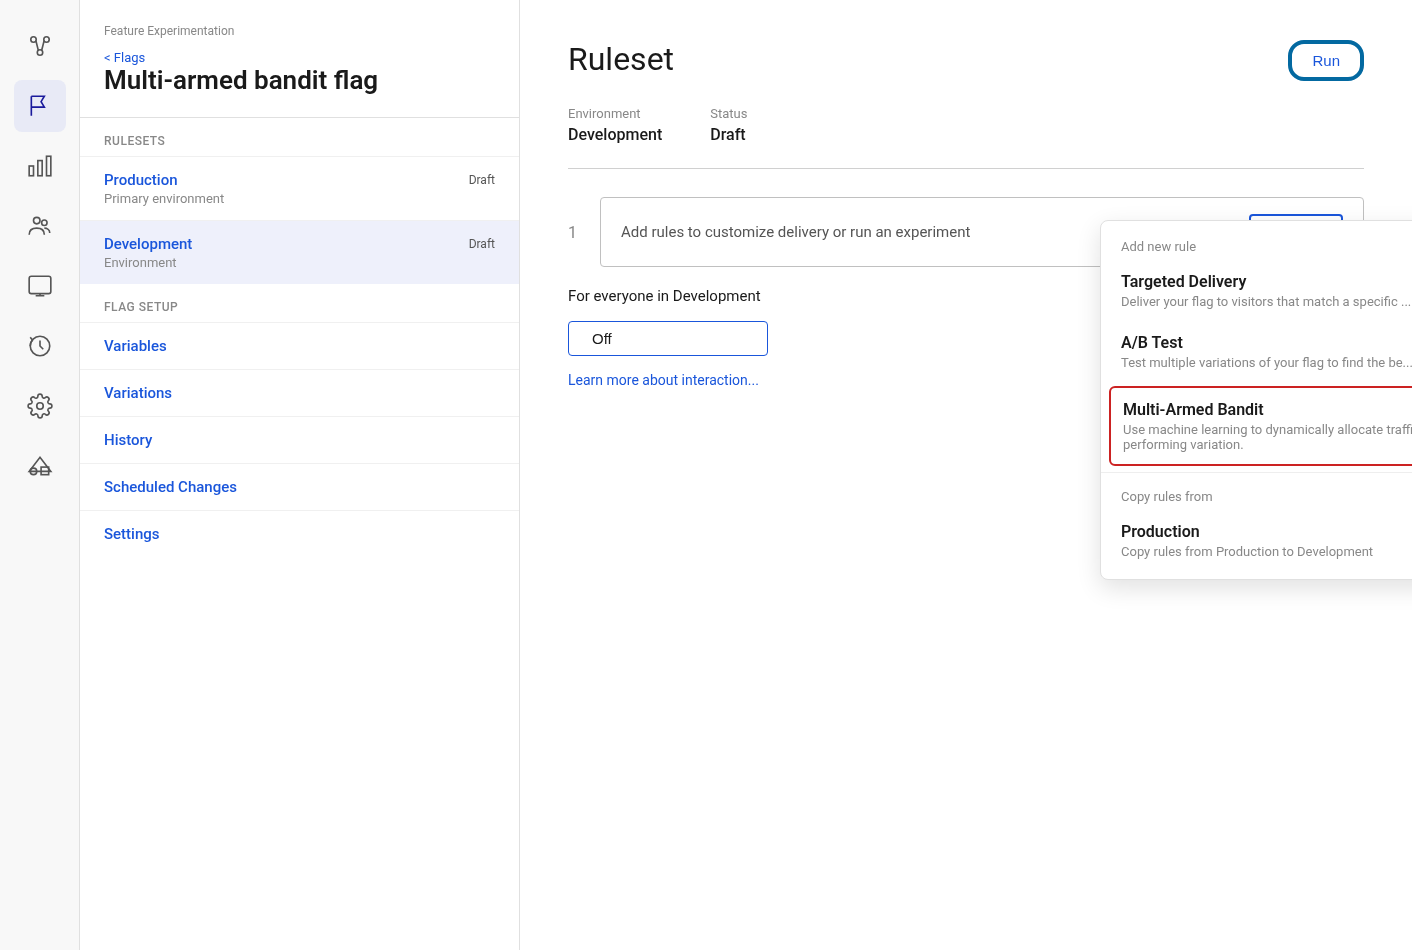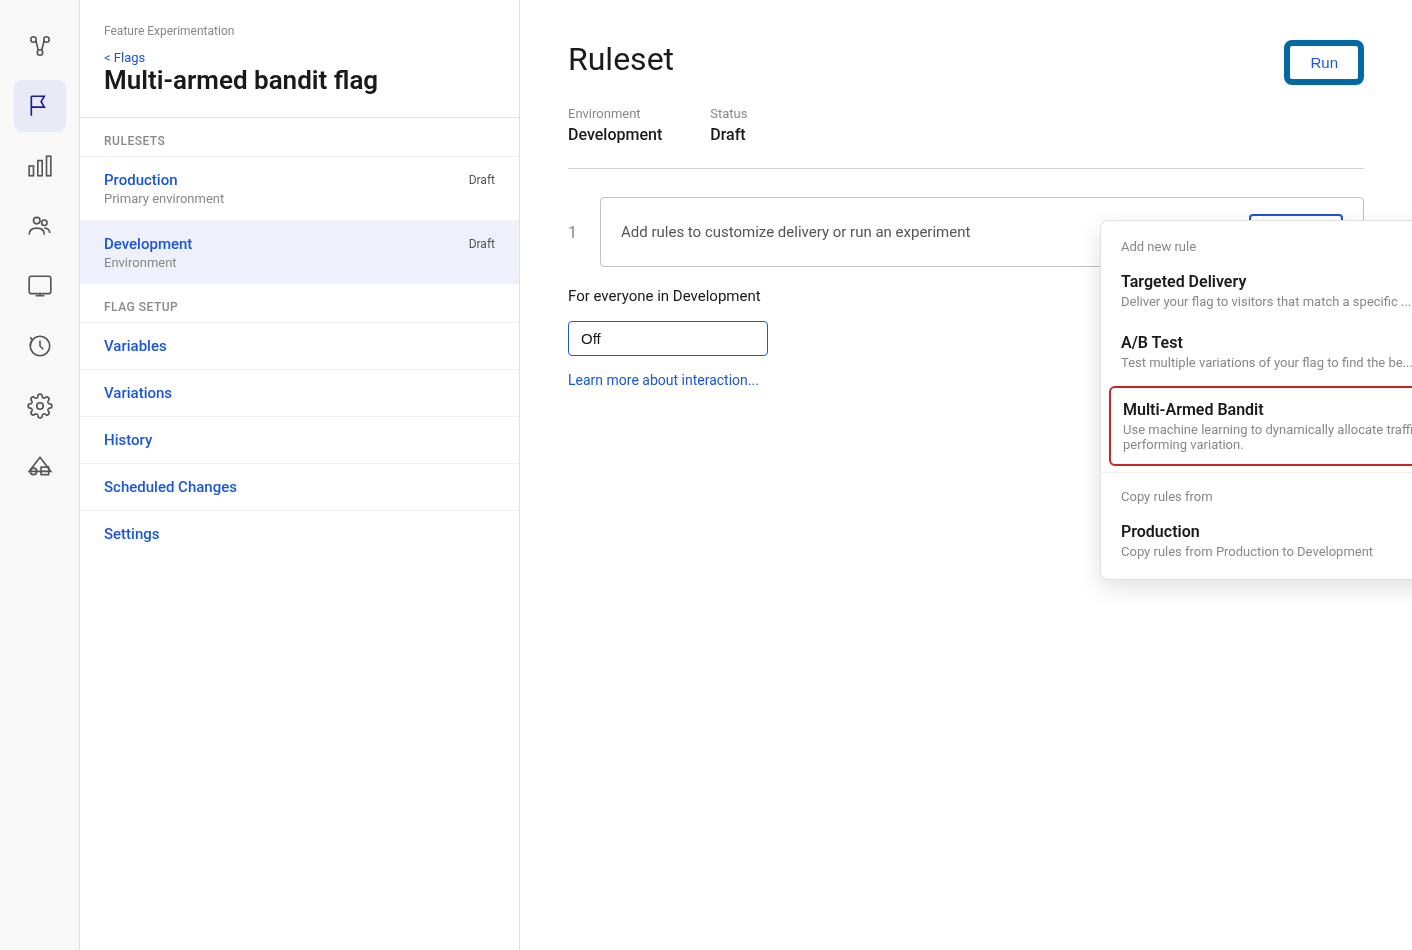--- a/index.html
+++ b/index.html
@@ -139,26 +139,26 @@
     }
     .meta-item { display: flex; flex-direction: column; gap: 4px; }
     .meta-label { font-size: 13px; color: #888; }
     .meta-value { font-size: 16px; font-weight: 500; color: #1a1a1a; }
 
     .run-button {
       position: absolute;
       top: 40px;
       right: 48px;
       padding: 8px 20px;
-      border: 6px solid #0369a1;
+      border: 4px solid #0369a1;
       background: #fff;
       color: #1a56db;
       font-size: 15px;
       font-weight: 500;
-      border-radius: 8px;
+      border-radius: 16px;
       cursor: pointer;
     }
 
     .divider { border: none; border-top: 1px solid #d0d0d0; margin-bottom: 28px; }
 
     .rule-row {
       display: flex;
       align-items: center;
       gap: 16px;
       margin-bottom: 20px;
@@ -194,21 +194,21 @@
     }
 
     .for-everyone {
       font-size: 15px;
       color: #1a1a1a;
       margin-bottom: 16px;
     }
     .off-input {
       border: 1px solid #1a56db;
       border-radius: 4px;
-      padding: 8px 12px;
+      padding: 8px 23px;
       font-size: 15px;
       color: #1a1a1a;
       width: 200px;
       margin-bottom: 16px;
     }
     .learn-more-link {
       font-size: 14px;
       color: #1a56db;
       cursor: pointer;
     }

